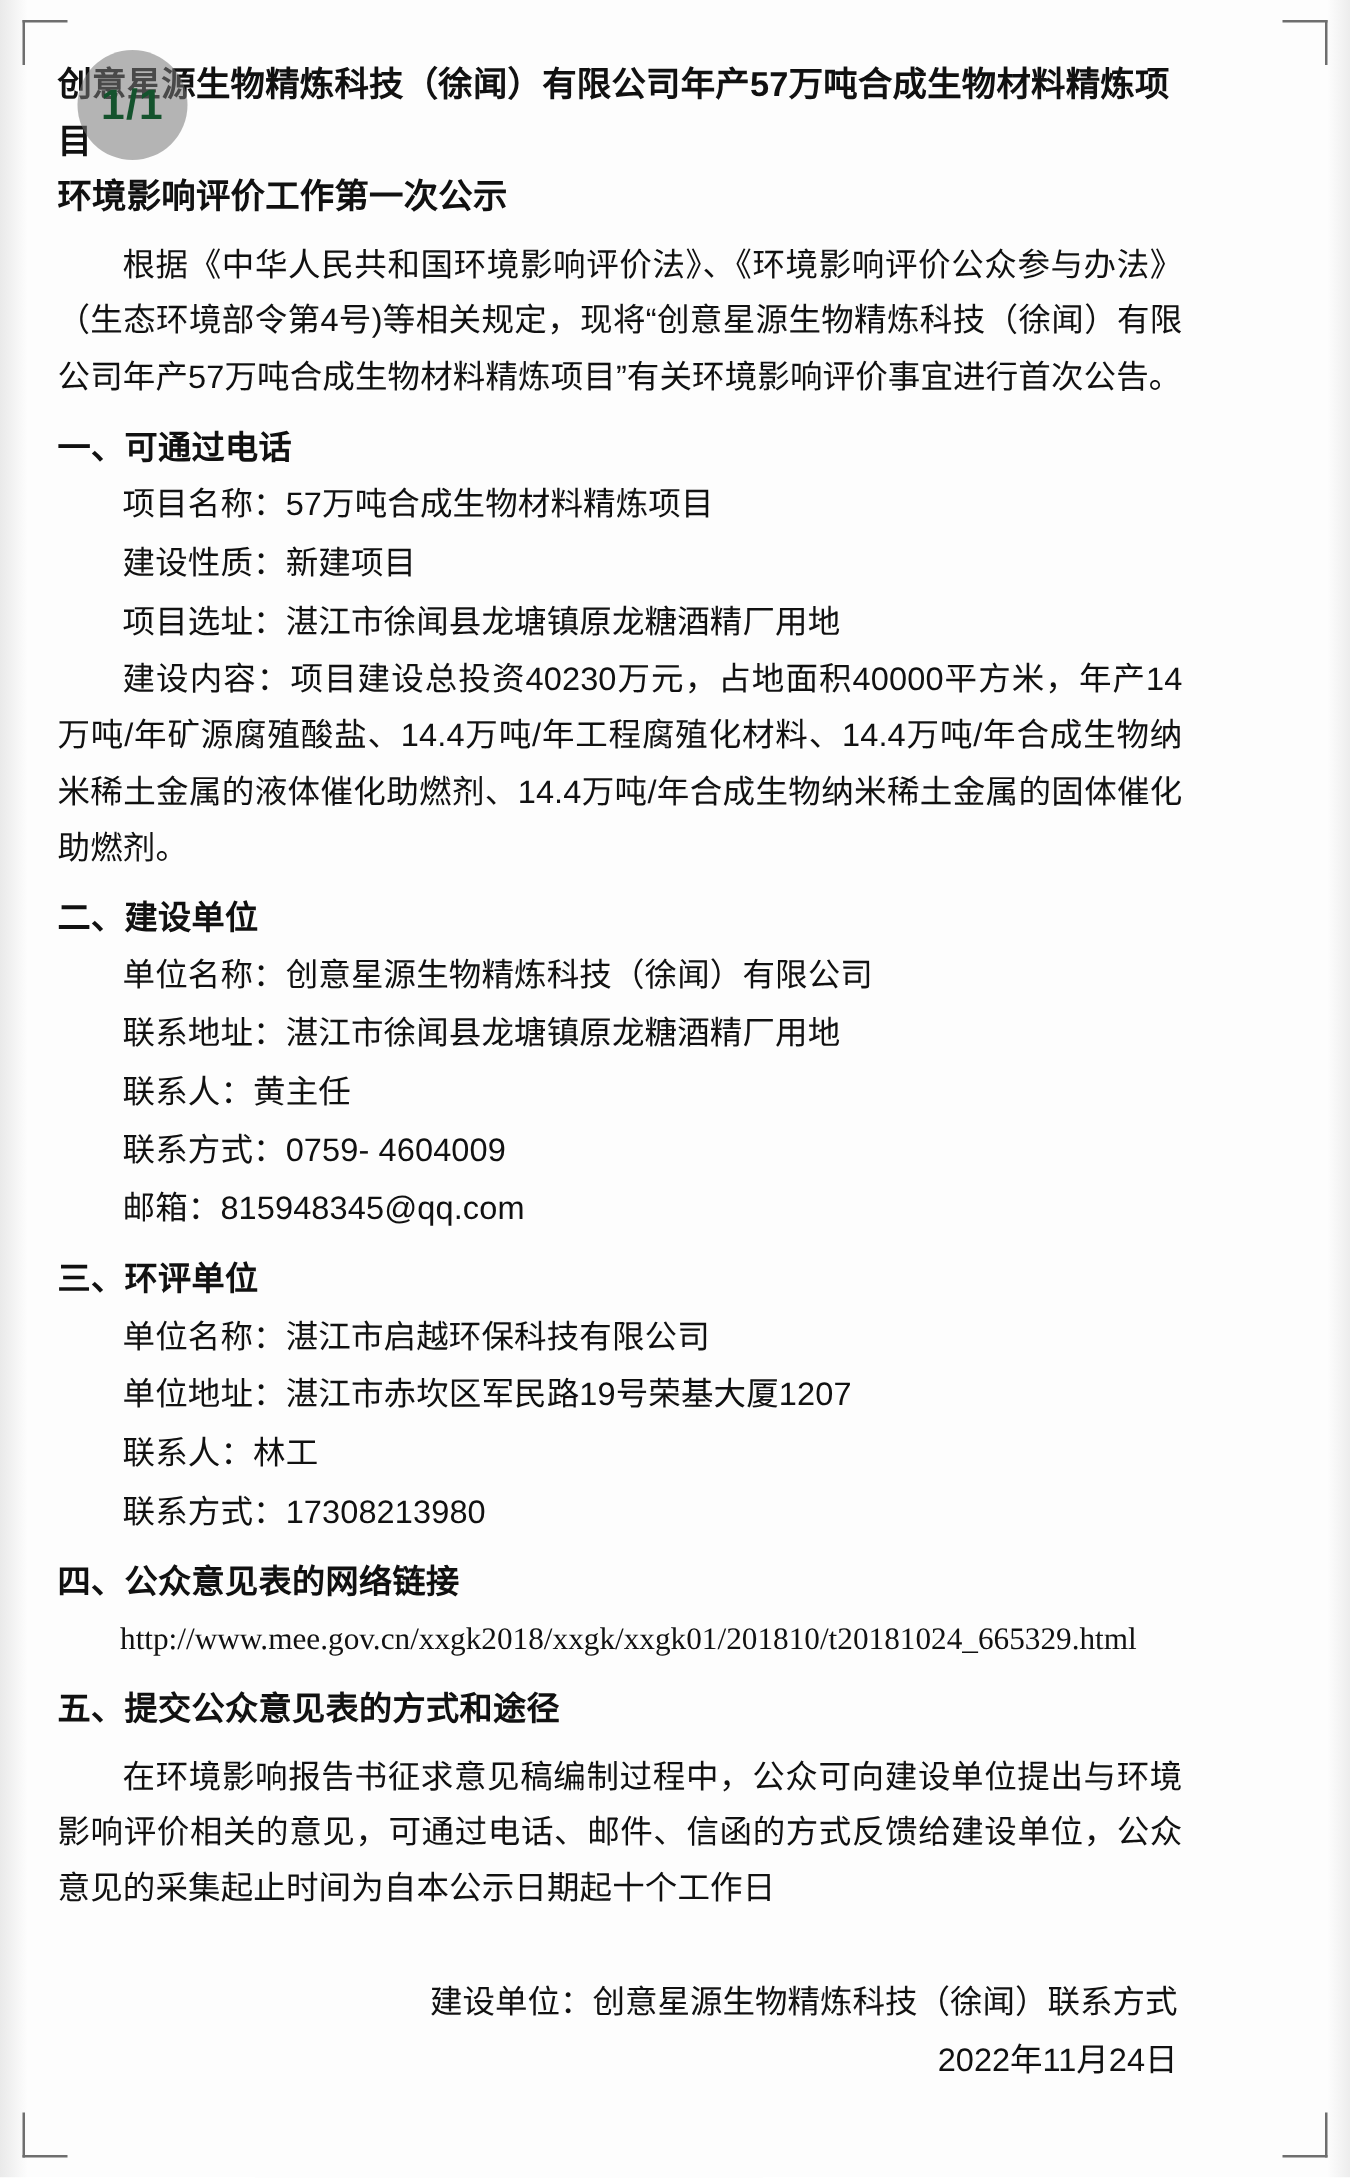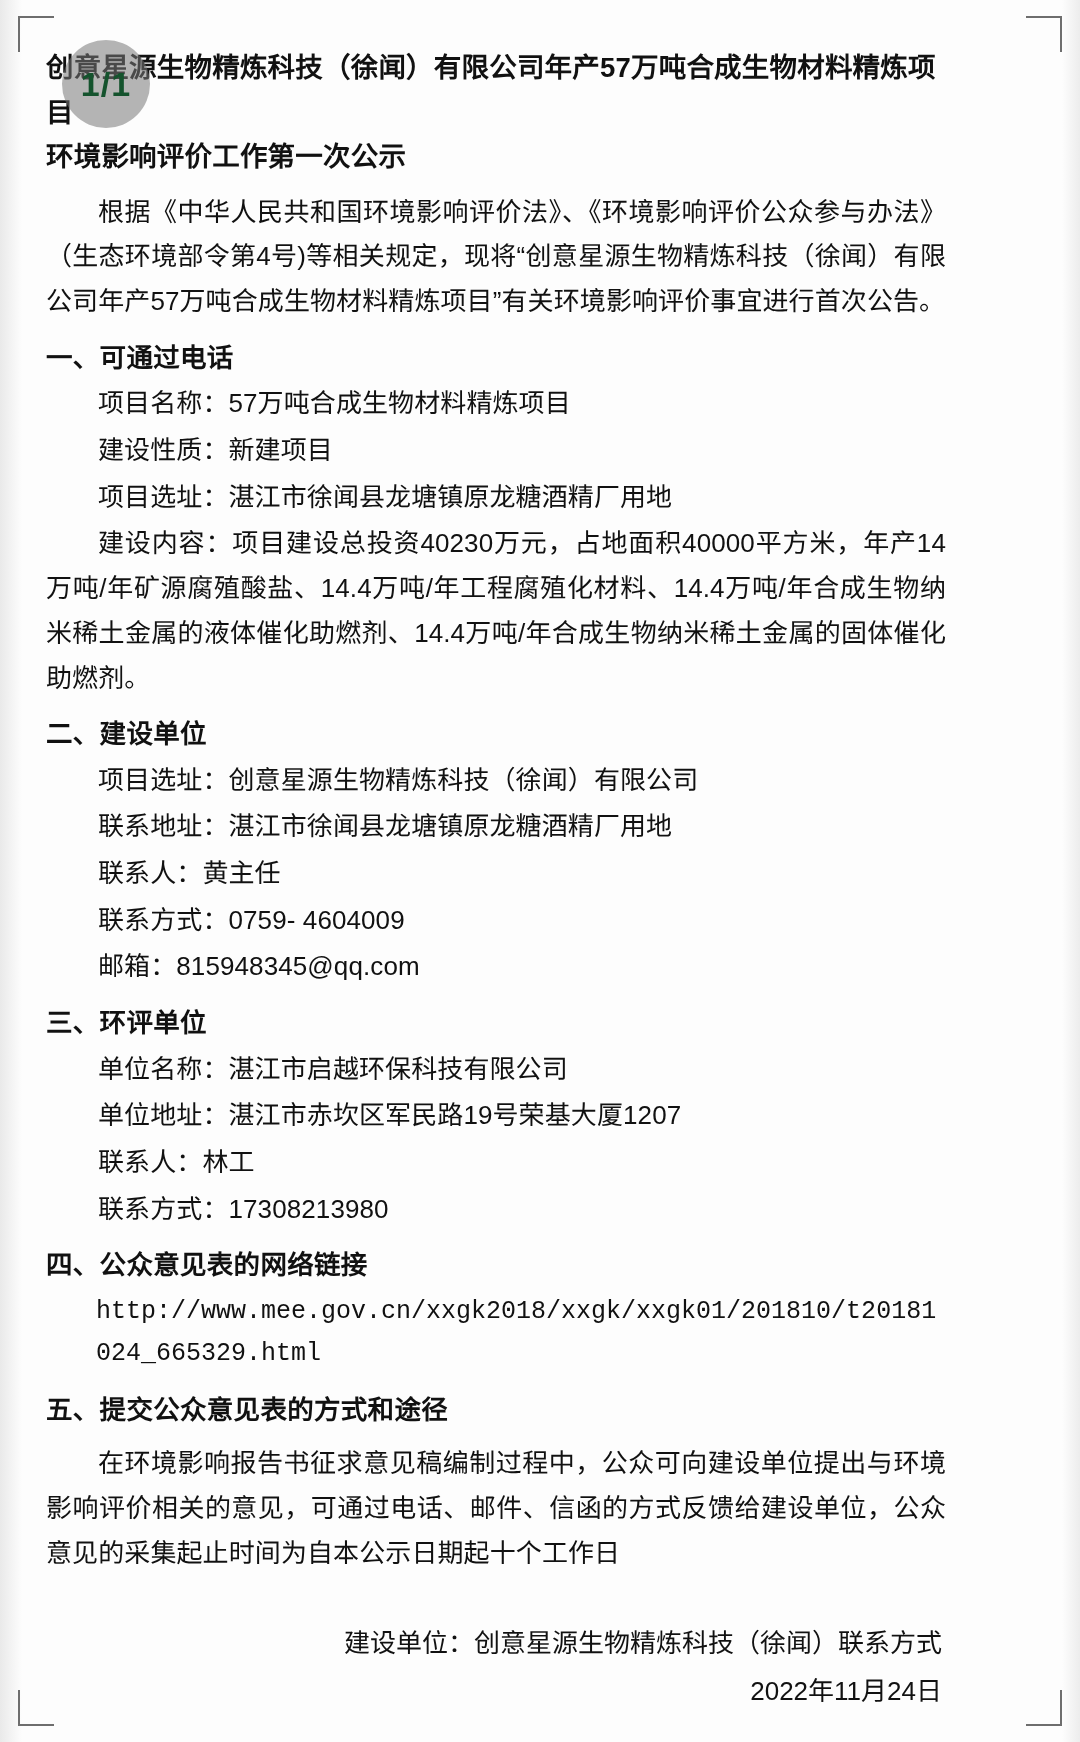--- a/index.html
+++ b/index.html
@@ -105,21 +105,21 @@
     padding-left: 0;
     text-indent: 2em;
   }
 
   .link-line {
     font-size: 25px;
     line-height: 1.7;
     padding-left: 2em;
     margin: 4px 0 0 0;
     word-break: break-all;
-    font-family: Liberation Mono, monospace;
+    font-family: Liberation Serif, serif;
   }
 
   .signature {
     margin-top: 46px;
     font-size: 26px;
     line-height: 1.75;
     text-align: right;
     padding-right: 4px;
   }
   .signature .line2 { margin-top: 2px; }
@@ -165,21 +165,21 @@
 
     <p class="para">根据《中华人民共和国环境影响评价法》、《环境影响评价公众参与办法》（生态环境部令第4号)等相关规定，现将“创意星源生物精炼科技（徐闻）有限公司年产57万吨合成生物材料精炼项目”有关环境影响评价事宜进行首次公告。</p>
 
     <h2 class="section">一、可通过电话</h2>
     <p class="field">项目名称：57万吨合成生物材料精炼项目</p>
     <p class="field">建设性质：新建项目</p>
     <p class="field">项目选址：湛江市徐闻县龙塘镇原龙糖酒精厂用地</p>
     <p class="field hang">建设内容：项目建设总投资40230万元，占地面积40000平方米，年产14万吨/年矿源腐殖酸盐、14.4万吨/年工程腐殖化材料、14.4万吨/年合成生物纳米稀土金属的液体催化助燃剂、14.4万吨/年合成生物纳米稀土金属的固体催化助燃剂。</p>
 
     <h2 class="section">二、建设单位</h2>
-    <p class="field">项目选址：创意星源生物精炼科技（徐闻）有限公司</p>
+    <p class="field">单位名称：创意星源生物精炼科技（徐闻）有限公司</p>
     <p class="field">联系地址：湛江市徐闻县龙塘镇原龙糖酒精厂用地</p>
     <p class="field">联系人：黄主任</p>
     <p class="field">联系方式：0759- 4604009</p>
     <p class="field">邮箱：815948345@qq.com</p>
 
     <h2 class="section">三、环评单位</h2>
     <p class="field">单位名称：湛江市启越环保科技有限公司</p>
     <p class="field">单位地址：湛江市赤坎区军民路19号荣基大厦1207</p>
     <p class="field">联系人：林工</p>
     <p class="field">联系方式：17308213980</p>

